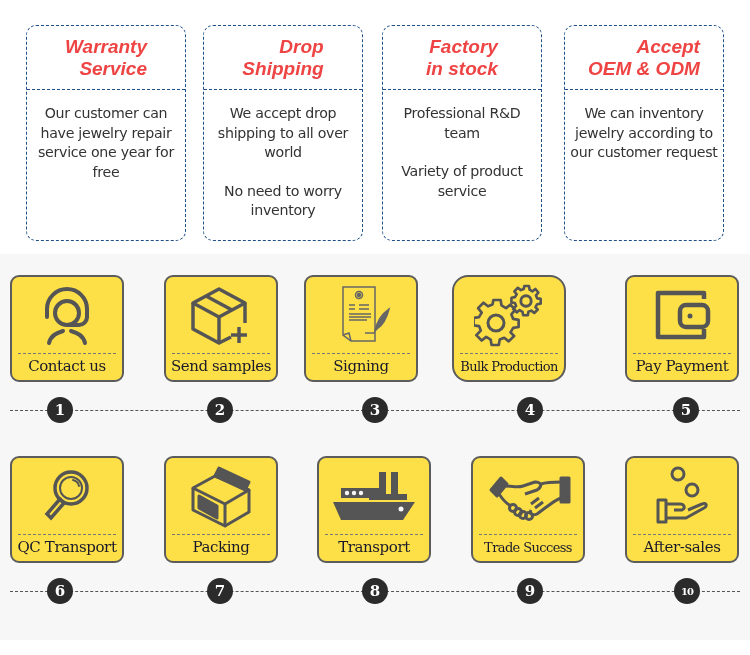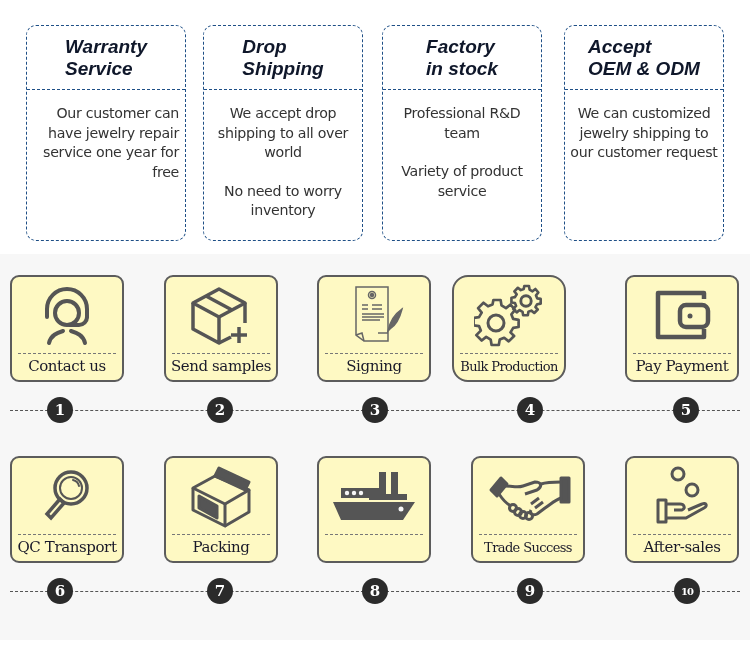--- a/index.html
+++ b/index.html
@@ -6,35 +6,35 @@
   html, body { width: 750px; height: 655px; background: #ffffff; overflow: hidden; }
   body { position: relative; font-family: "Liberation Sans", sans-serif; }
 
   
   .feature-card {
     position: absolute; top: 25px; width: 160px; height: 216px;
     border: 1.6px dashed #1e4f86; border-radius: 10px;
   }
   .feature-head {
     height: 64px; border-bottom: 1.6px dashed #1e4f86;
-    display: flex; align-items: center; justify-content: center; text-align: left;
-    color: #0f172a; font-weight: bold; font-style: italic; font-size: 19px; line-height: 22px;
+    display: flex; align-items: center; justify-content: center; text-align: right;
+    color: #ef4444; font-weight: bold; font-style: italic; font-size: 19px; line-height: 22px;
     font-family: "Liberation Sans", sans-serif; white-space: pre-line;
   }
   .feature-body {
     padding-top: 14px; text-align: center; color: #333;
     font-family: "DejaVu Sans", sans-serif; font-size: 14.2px; line-height: 19.5px; letter-spacing: -0.3px;
   }
   .feature-body p { margin-bottom: 19px; white-space: pre-line; }
 
   
   .process-bg { position: absolute; left: 0; top: 254px; width: 750px; height: 386px; background: #f7f7f7; }
   .step-box {
     position: absolute; width: 114px; height: 107px;
-    border: 2px solid #5c5c5c; border-radius: 9px; background: #fef9c3;
+    border: 2px solid #5c5c5c; border-radius: 9px; background: #fde047;
   }
   .step-icon { position: absolute; left: 0; top: 6px; width: 110px; height: 64px; display: flex; align-items: center; justify-content: center; }
   .step-sep { position: absolute; left: 6px; right: 6px; top: 76px; border-top: 1.3px dashed #777; }
   .step-label {
     position: absolute; left: 0; right: 0; top: 80px; text-align: center;
     font-family: "DejaVu Serif", serif; font-size: 15px; color: #1a1a2a; white-space: nowrap; letter-spacing: -0.4px;
   }
   .step-label.small { font-size: 13px; top: 82px; letter-spacing: -0.6px; }
 
   .timeline { position: absolute; left: 10px; width: 730px; border-top: 1.3px dashed #555; }
@@ -45,21 +45,21 @@
   }
   .num.two { font-size: 10px; letter-spacing: -1px; }
 </style>
 </head>
 <body>
 
 <div class="feature-card" style="left:26px;">
   <div class="feature-head">Warranty
 Service</div>
   <div class="feature-body">
-    <p style="padding:0 6px;text-align:right;">Our customer can have jewelry repair service one year for free</p>
+    <p style="padding:0 6px;">Our customer can have jewelry repair service one year for free</p>
   </div>
 </div>
 <div class="feature-card" style="left:203px;">
   <div class="feature-head">Drop
 Shipping</div>
   <div class="feature-body">
     <p style="padding:0 8px;">We accept drop shipping to all over world</p>
     <p style="padding:0 18px;">No need to worry inventory</p>
   </div>
 </div>
@@ -68,21 +68,21 @@
 in stock</div>
   <div class="feature-body">
     <p style="padding:0 10px;">Professional R&amp;D team</p>
     <p style="padding:0 10px;">Variety of product service</p>
   </div>
 </div>
 <div class="feature-card" style="left:564px;">
   <div class="feature-head">Accept
 OEM &amp; ODM</div>
   <div class="feature-body">
-    <p style="padding:0 2px;">We can customized jewelry shipping to our customer request</p>
+    <p style="padding:0 2px;">We can inventory jewelry according to our customer request</p>
   </div>
 </div>
 
 <div class="process-bg"></div>
 
 <div class="step-box" style="left:10px; top:275px;">
   <div class="step-icon">
     <svg width="64" height="64" viewBox="0 0 64 64" fill="none" stroke="#555" stroke-width="4" stroke-linecap="round">
       <path d="M12 34 V26 A20 20 0 0 1 52 26 V34"></path>
       <circle cx="32" cy="30" r="12"></circle>
@@ -103,21 +103,21 @@
       <path d="M56 20 V40"></path>
       <path d="M30 60 L42 54"></path>
       <path d="M17 13 L43 27"></path>
       <path d="M50 44 V60 M42 52 H58"></path>
     </svg>
   </div>
   <div class="step-sep"></div>
   <div class="step-label">Send samples</div>
 </div>
 
-<div class="step-box" style="left:317px; top:275px;">
+<div class="step-box" style="left:304px; top:275px;">
   <div class="step-icon">
     <svg width="64" height="64" viewBox="0 0 64 64" fill="none" stroke="#666" stroke-width="1.5">
       <path d="M14 4 H46 V58 H22 L14 52 Z"></path>
       <path d="M14 52 L20 50 L22 58"></path>
       <circle cx="30" cy="12" r="3.5"></circle>
         <circle cx="30" cy="12" r="1.5" fill="#666"></circle>
       <path d="M20 22 H26 M30 22 H40 M20 26 H26 M30 26 H40 M20 31 H42 M20 34 H42 M20 37 H38"></path>
       <path d="M36 50 H46"></path>
       <path d="M46 48 C48 38 54 30 60 26 C58 34 54 42 48 46 Z" fill="#666"></path>
     </svg>
@@ -197,20 +197,21 @@
       <rect x="10" y="24" width="38" height="10"></rect>
       <rect x="38" y="30" width="38" height="6"></rect>
       <circle cx="16" cy="29" r="2.2" fill="#f7f7f7"></circle>
         <circle cx="23" cy="29" r="2.2" fill="#f7f7f7"></circle>
         <circle cx="30" cy="29" r="2.2" fill="#f7f7f7"></circle>
       <path d="M2 38 H84 L72 56 H10 Z"></path>
       <circle cx="70" cy="45" r="2.5" fill="#f7f7f7"></circle>
     </svg>
   </div>
   <div class="step-sep"></div>
+  <div class="step-label">Transport</div>
 </div>
 
 <div class="step-box" style="left:471px; top:456px;">
   <div class="step-icon">
     <svg width="86" height="64" viewBox="0 0 86 64" fill="none" stroke="#555" stroke-width="3" stroke-linejoin="round">
       <path d="M6 26 L16 14 L22 20 L12 32 Z" fill="#555"></path>
       <path d="M76 14 H84 V38 H76 Z" fill="#555"></path>
       <path d="M20 22 C28 22 32 24 38 22 L50 18 C56 18 58 22 52 26 L40 30"></path>
       <path d="M76 18 C68 18 62 18 56 20"></path>
       <path d="M76 34 C70 36 66 40 60 44 L52 50 C48 52 44 50 46 46"></path>

